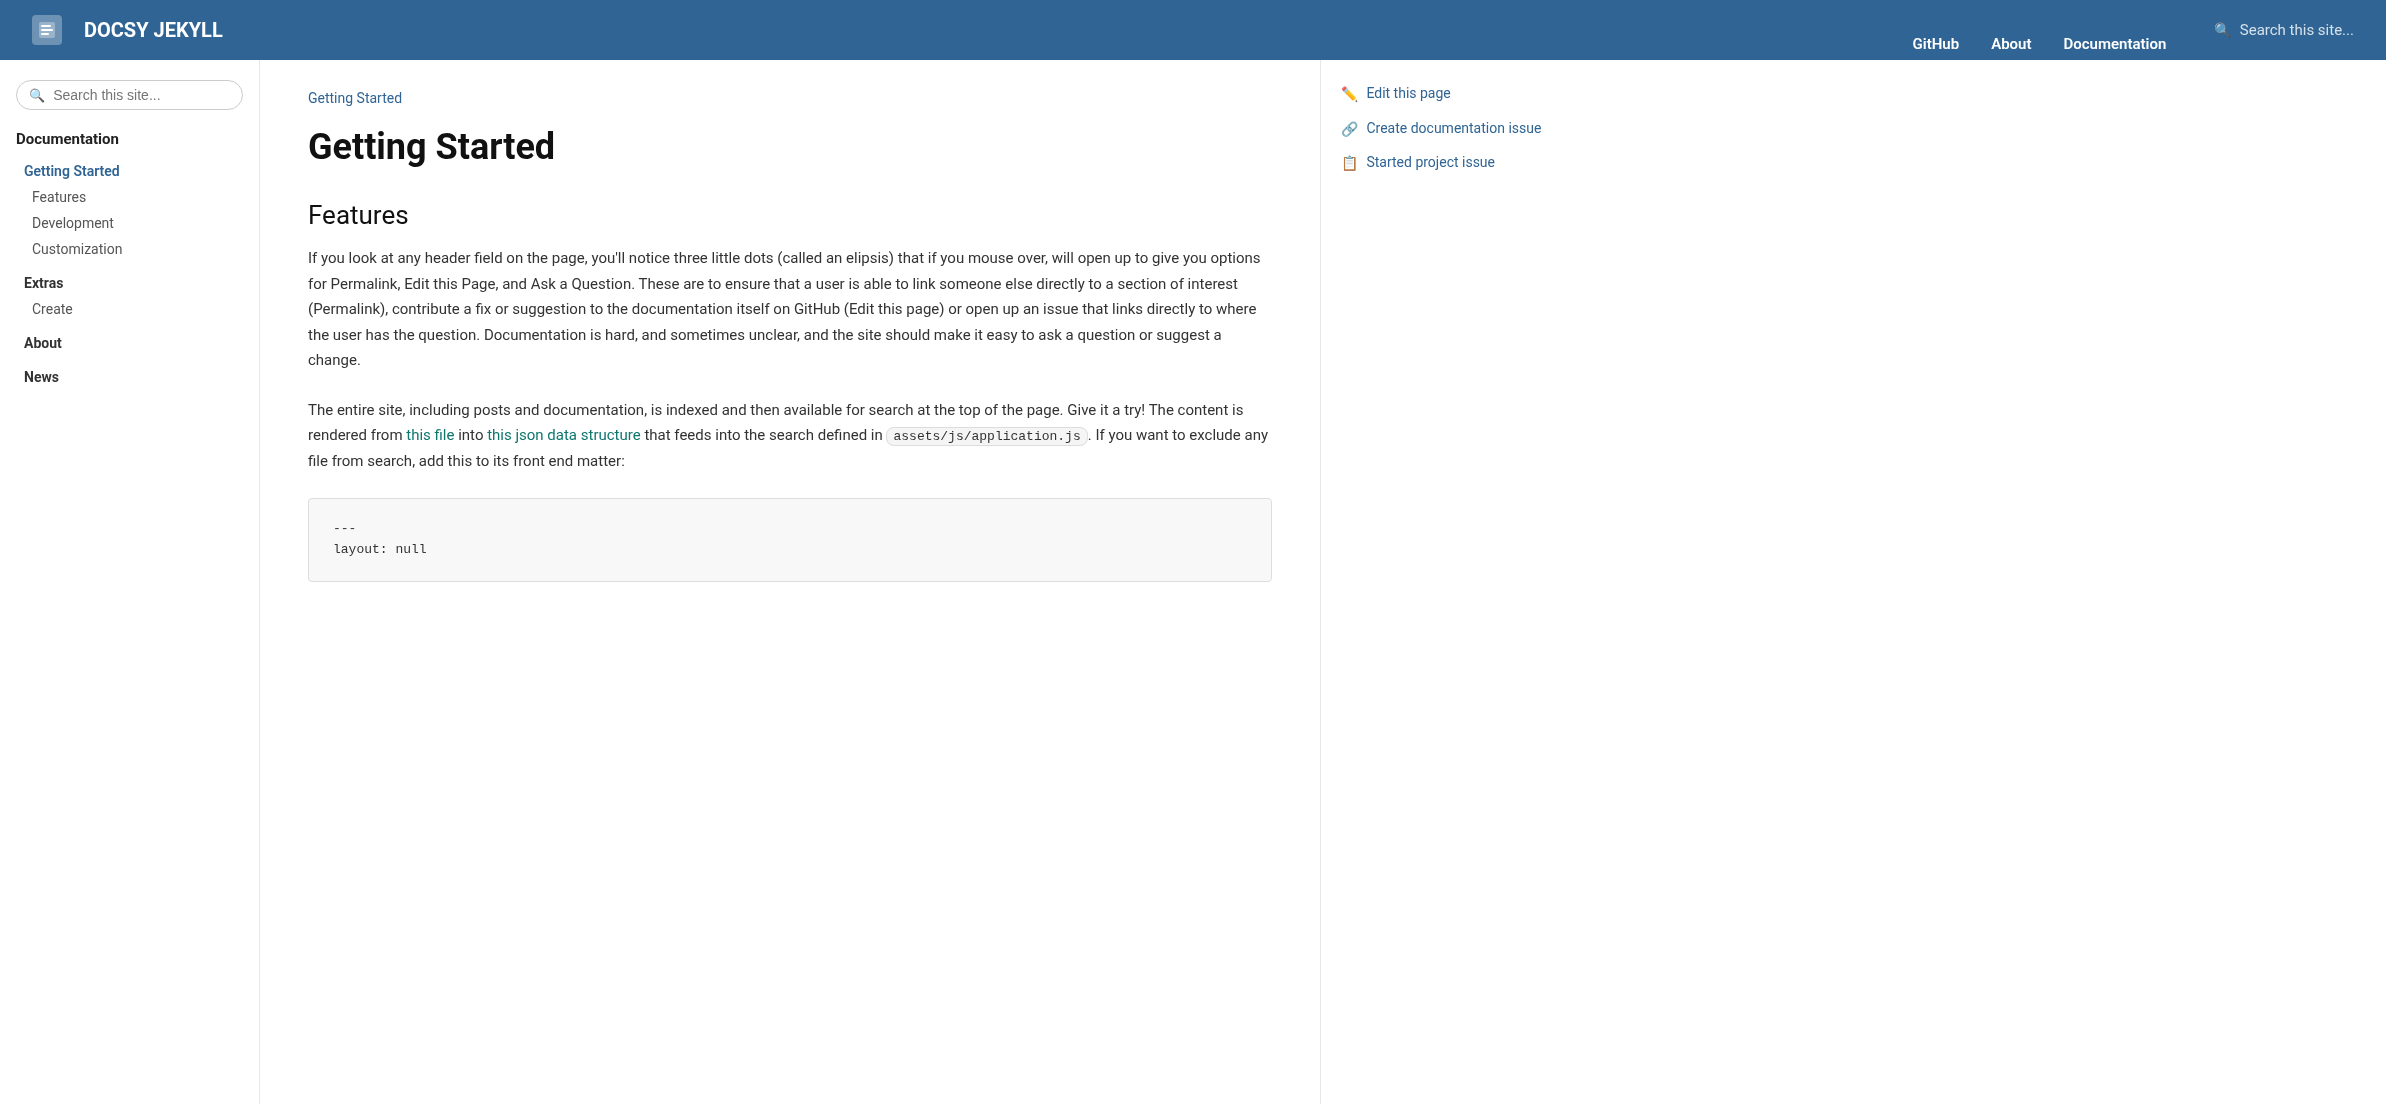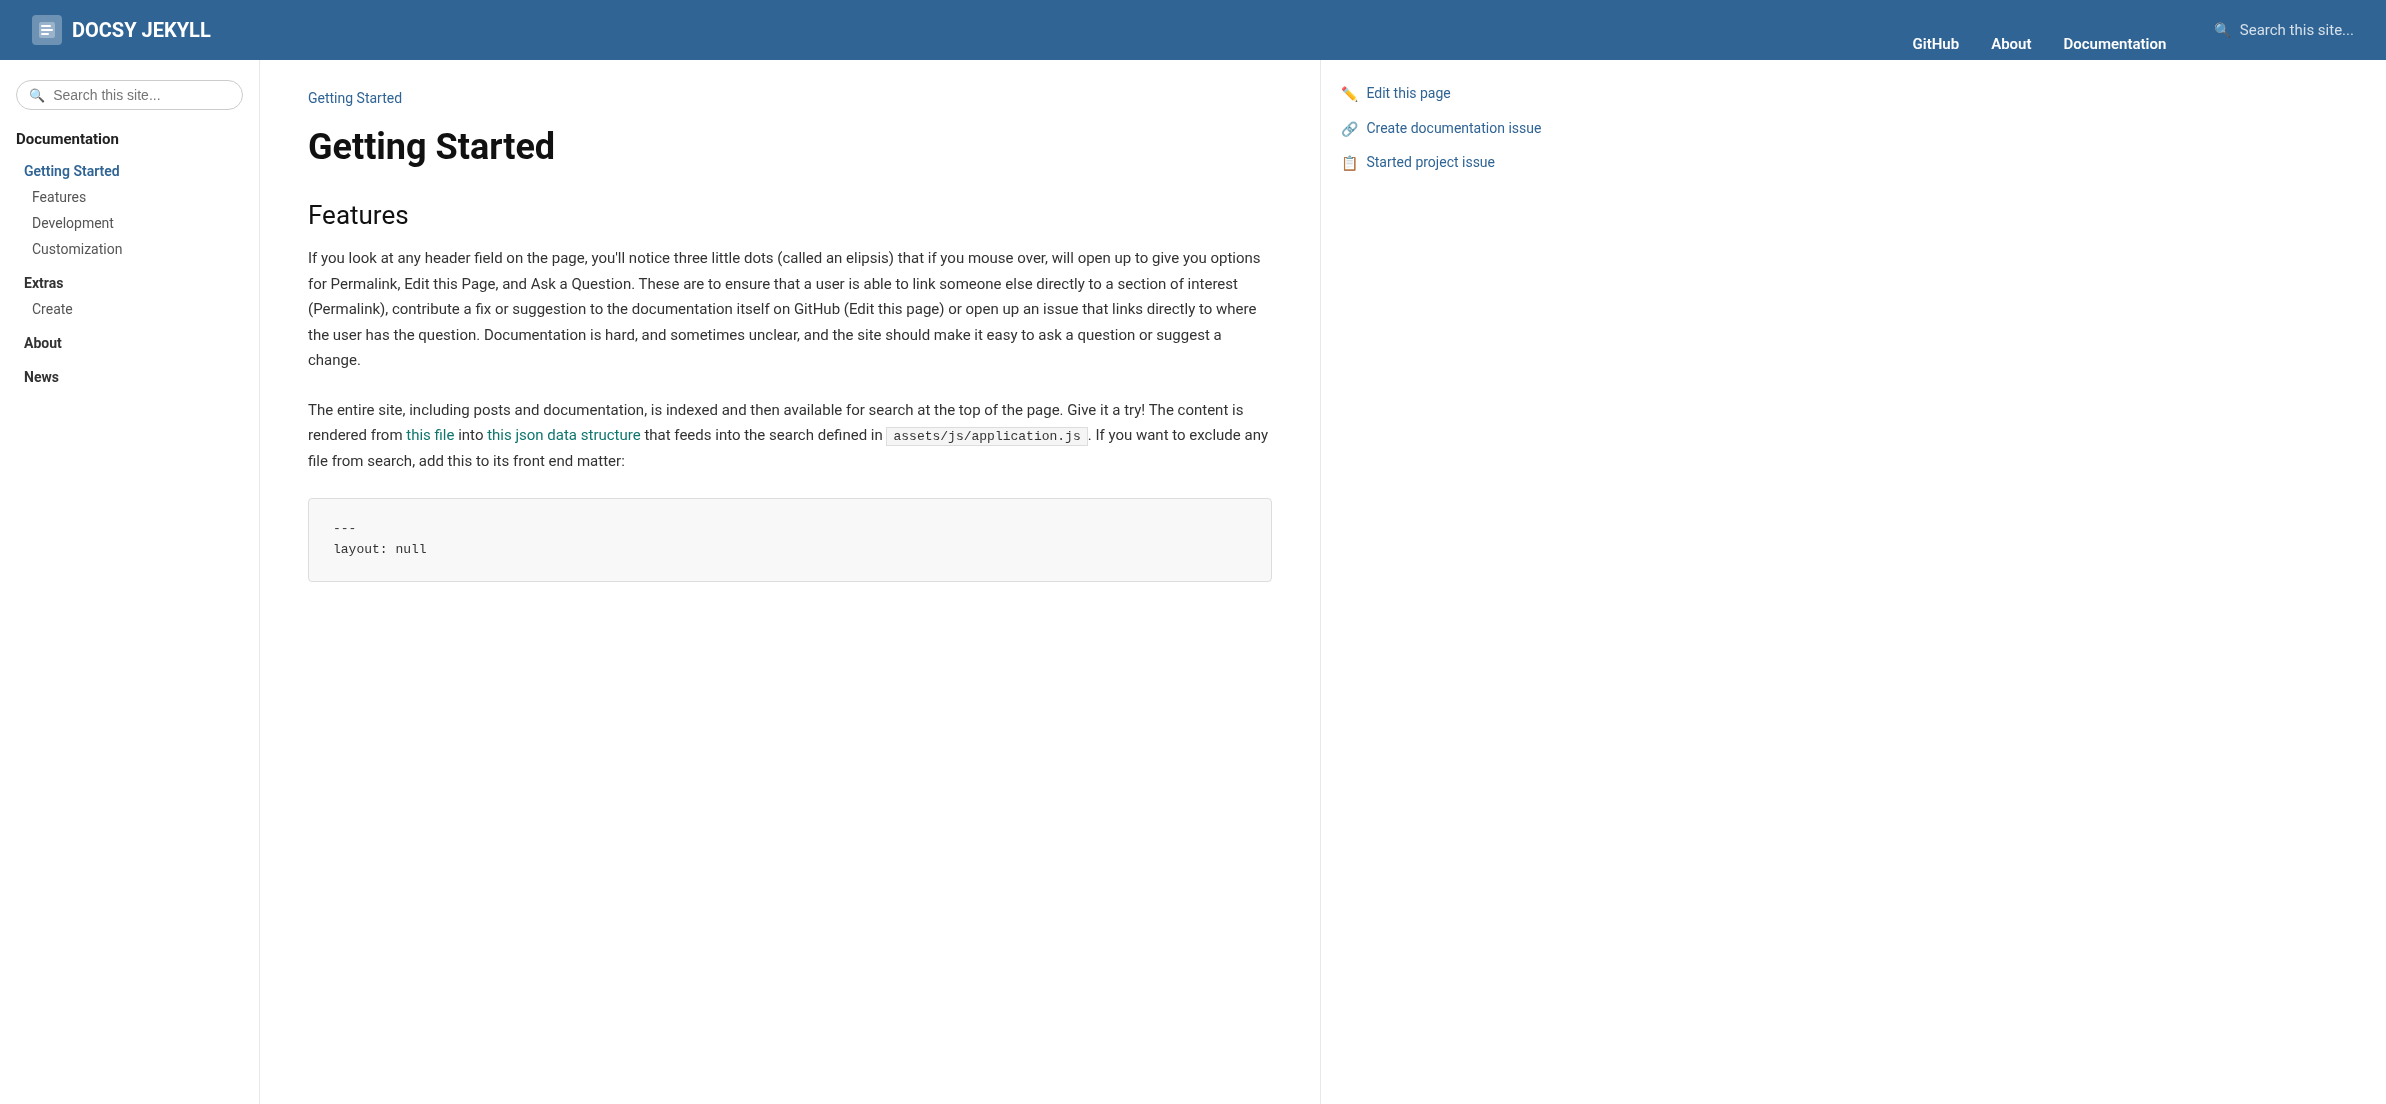--- a/index.html
+++ b/index.html
@@ -10,21 +10,21 @@
       background: #2f6494;
       display: flex;
       align-items: center;
       padding: 0 32px;
       height: 60px;
       color: #fff;
     }
     .topnav-logo {
       display: flex;
       align-items: center;
-      gap: 10px;
+      gap: 22px;
       font-size: 20px;
       font-weight: 700;
       color: #fff;
       text-decoration: none;
       margin-right: auto;
     }
     .logo-icon {
       width: 30px;
       height: 30px;
       background: rgba(255,255,255,0.3);
@@ -151,21 +151,21 @@
       color: #333;
       margin-bottom: 24px;
     }
     .body-text a {
       color: #0f766e;
       text-decoration: none;
     }
     .code-inline {
       background: #f5f5f5;
       border: 1px solid #ddd;
-      border-radius: 0;
+      border-radius: 8px;
       padding: 1px 6px;
       font-family: 'Courier New', monospace;
       font-size: 13px;
     }
     .code-block {
       background: #f8f8f8;
       border: 1px solid #ddd;
       border-radius: 4px;
       padding: 20px 24px;
       font-family: 'Courier New', monospace;

